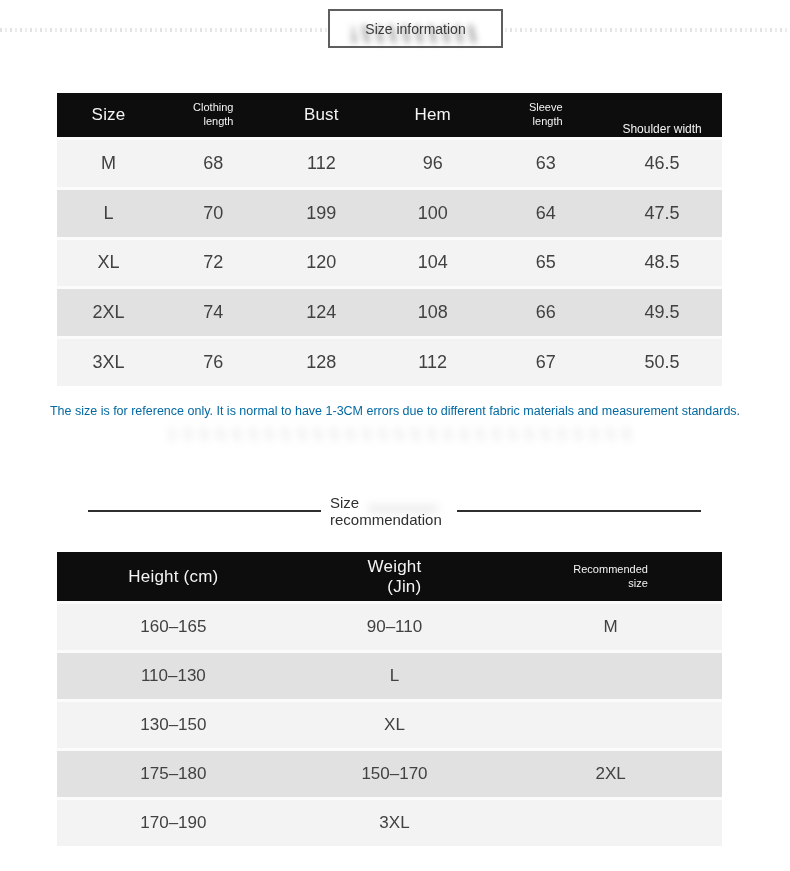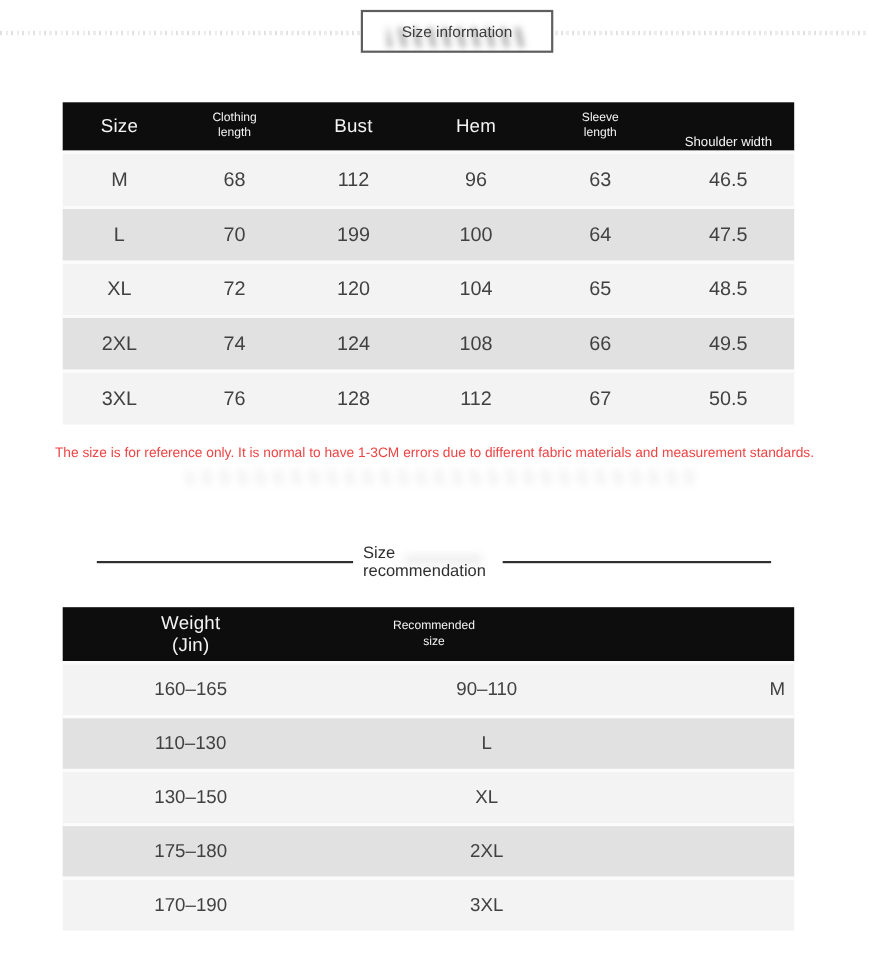--- a/index.html
+++ b/index.html
@@ -36,35 +36,35 @@
   .t-header {
     display:grid; align-items:center;
     background:#0d0d0d; color:#f4f4f4;
   }
   .t1 .t-header { grid-template-columns:15.5% 16% 16.5% 17% 17% 18%; height:44px; }
   .t2 .t-header { grid-template-columns:35% 31.5% 33.5%; height:49px; }
   .hc { text-align:center; }
   .hc.big { font-size:17px; letter-spacing:.2px; }
   .hc.small { font-size:11px; line-height:1.25; }
   .hc.med { font-size:12px;margin-top:28px; }
-  .multiline { display:inline-block; text-align:center; white-space:pre-line; vertical-align:middle; }
+  .multiline { display:inline-block; text-align:right; white-space:pre-line; vertical-align:middle; }
 
   .row {
     display:grid; align-items:center; text-align:center;
     box-sizing:border-box; border-top:3px solid #fbfbfb;
     color:#414141;
   }
   .t1 .row { grid-template-columns:15.5% 16% 16.5% 17% 17% 18%; height:49.8px; font-size:18px; }
-  .t2 .row { grid-template-columns:35% 31.5% 33.5%; height:49px; font-size:17px;gap:48px; }
+  .t2 .row { grid-template-columns:35% 31.5% 33.5%; height:49px; font-size:17px; }
   .row.light { background:#f3f3f3; }
   .row.dark  { background:#e1e1e1; }
 
   .note {
     position:absolute; top:404px; left:0; width:790px; margin:0;
-    text-align:center; font-size:12.5px; color:#ef4444;
+    text-align:center; font-size:12.5px; color:#0369a1;
   }
   .note-watermark {
     position:absolute; top:427px; left:170px; width:460px; height:14px;
     background:repeating-linear-gradient(80deg, rgba(120,120,120,.35) 0 6px, rgba(255,255,255,0) 6px 16px);
     filter:blur(4px); opacity:.35;
   }
 
   .rec-heading { position:absolute; top:496px; left:0; width:790px; height:40px; }
   .rule { position:absolute; top:14px; height:0; border-top:2px solid #2f2f2f; }
   .rule.left  { left:88px;  width:233px; }
@@ -148,39 +148,41 @@
 <div class="rec-heading">
   <span class="rule left"></span>
   <span class="rec-watermark"></span>
   <span class="rec-title">Size
 recommendation</span>
   <span class="rule right"></span>
 </div>
 
 <div class="tbl t2">
   <div class="t-header">
+    <div class="hc big">Height (cm)</div>
     <div class="hc big"><span class="multiline">Weight
 (Jin)</span></div>
     <div class="hc small"><span class="multiline">Recommended
 size</span></div>
   </div>
   <div class="row light">
     <div>160–165</div>
     <div>90–110</div>
     <div>M</div>
   </div>
   <div class="row dark">
     <div>110–130</div>
     <div>L</div>
   </div>
   <div class="row light">
     <div>130–150</div>
     <div>XL</div>
   </div>
   <div class="row dark">
     <div>175–180</div>
+    <div>150–170</div>
     <div>2XL</div>
   </div>
   <div class="row light">
     <div>170–190</div>
     <div>3XL</div>
   </div>
 </div>
 
 </body></html>

